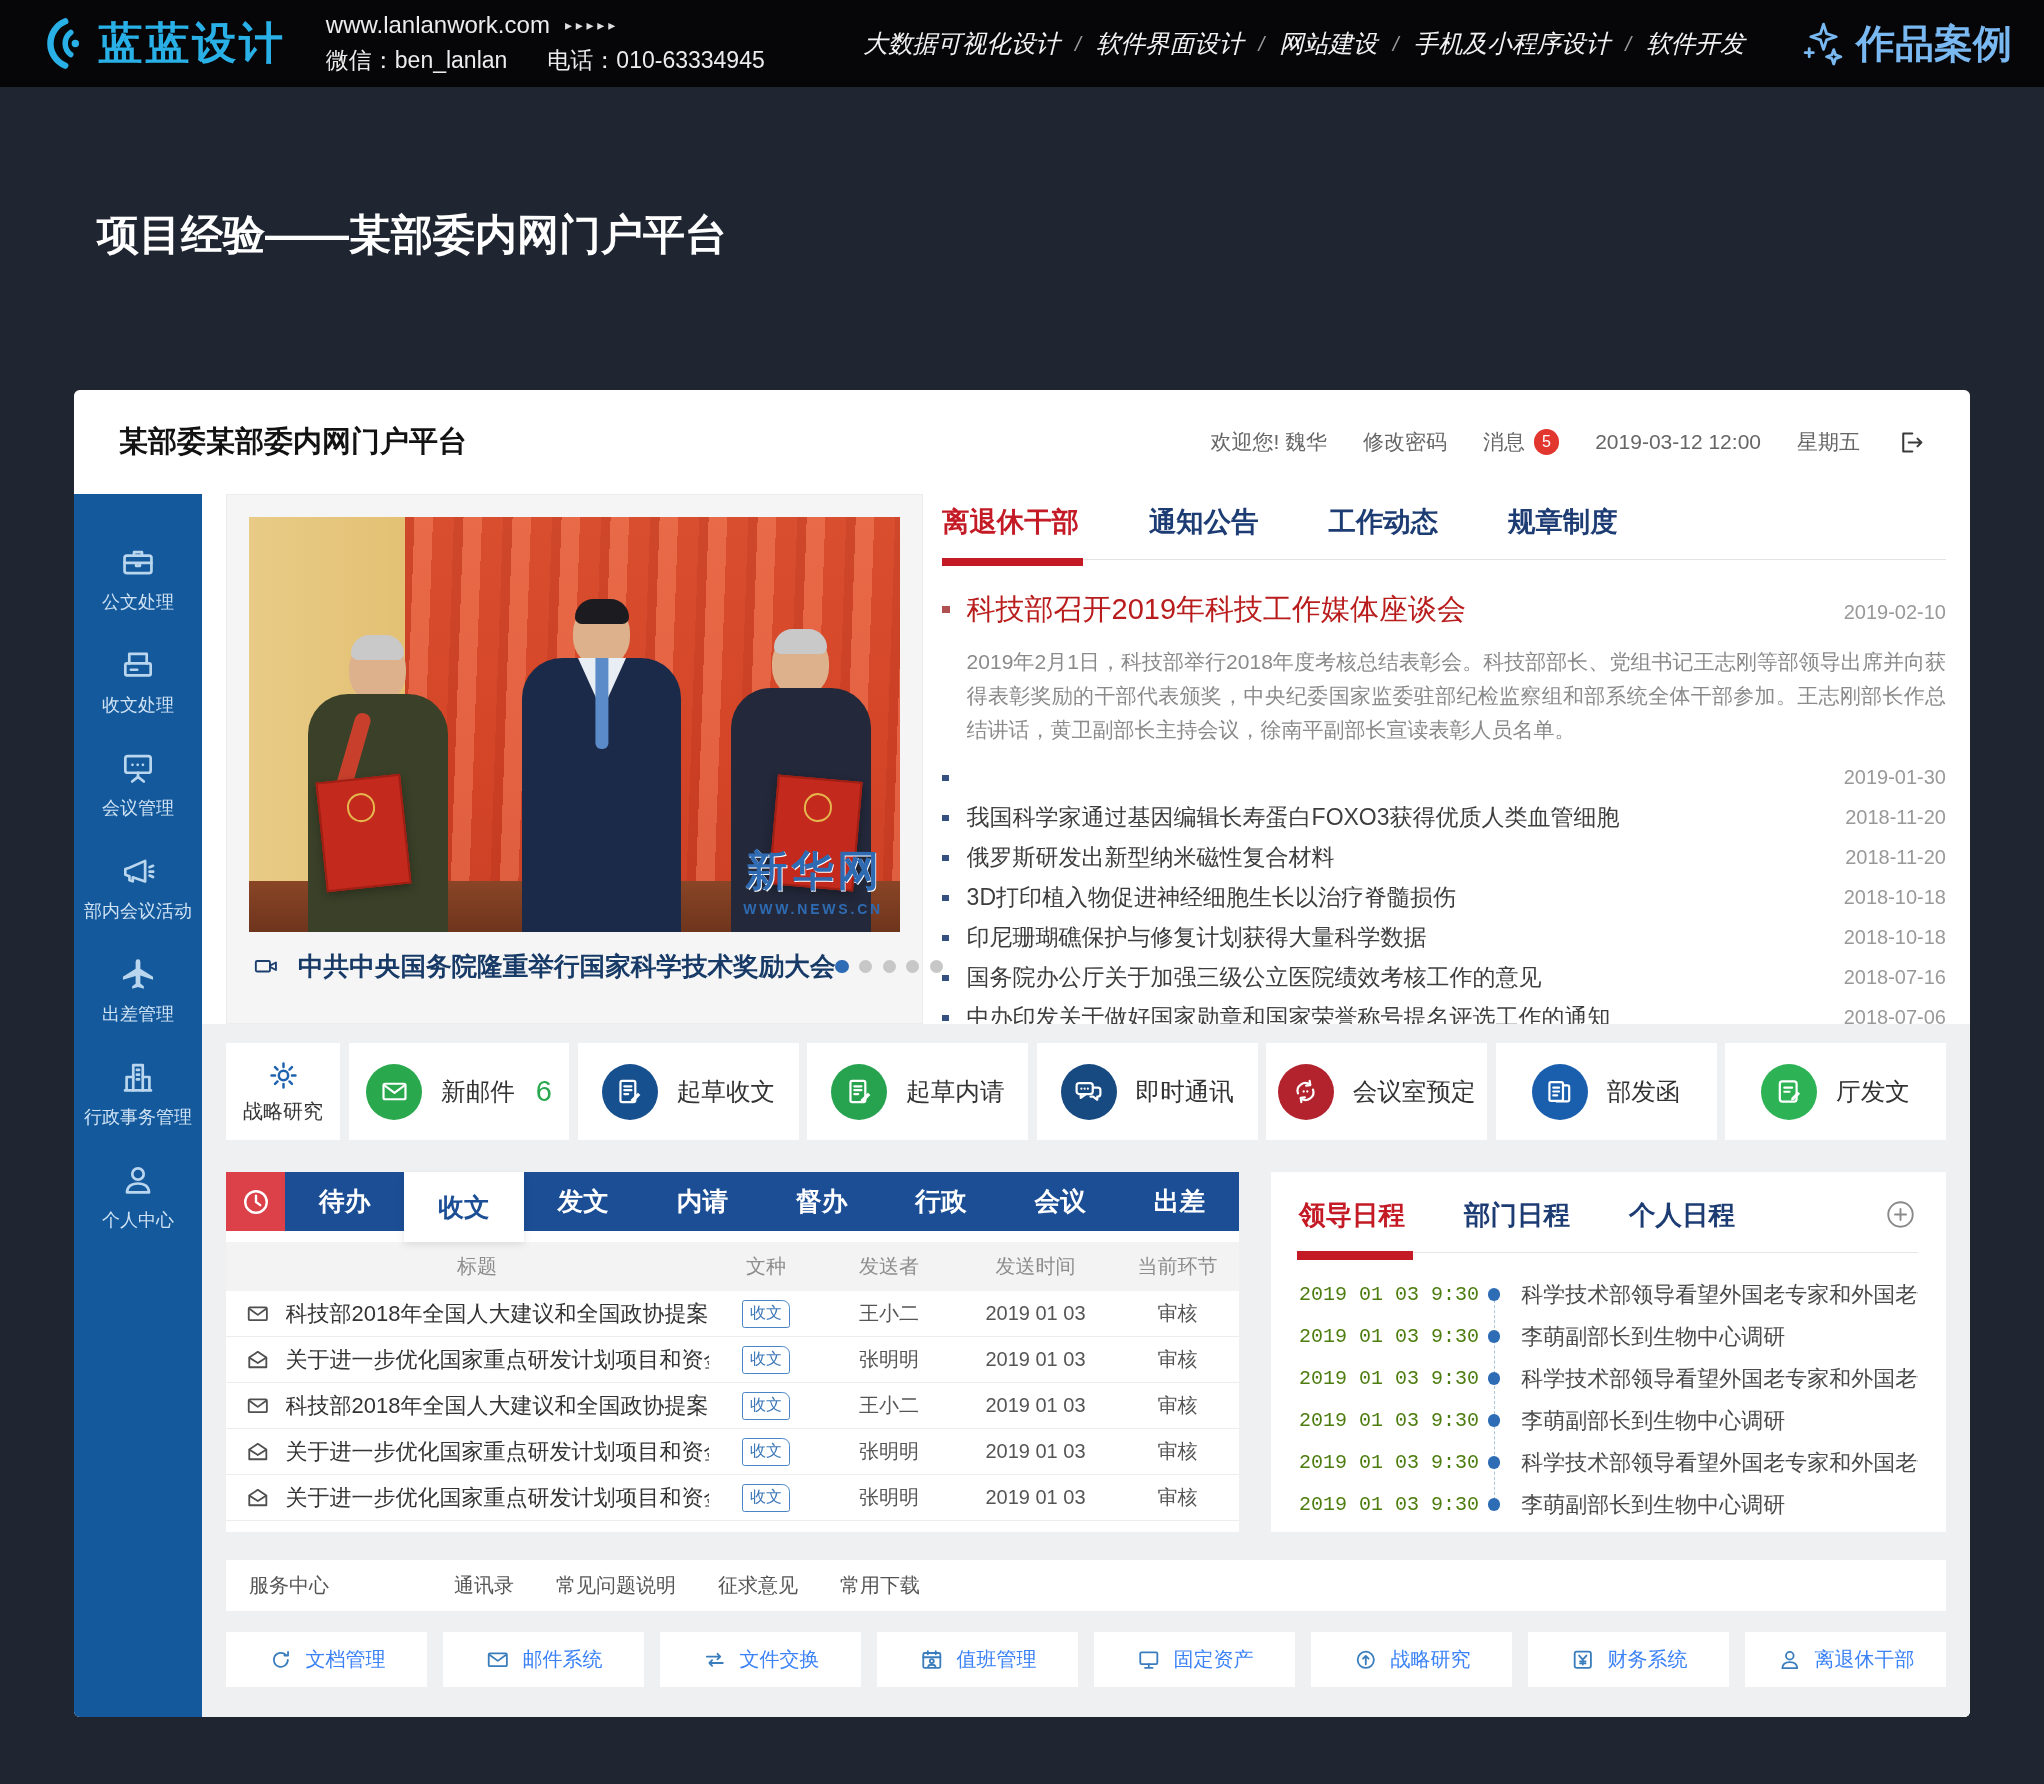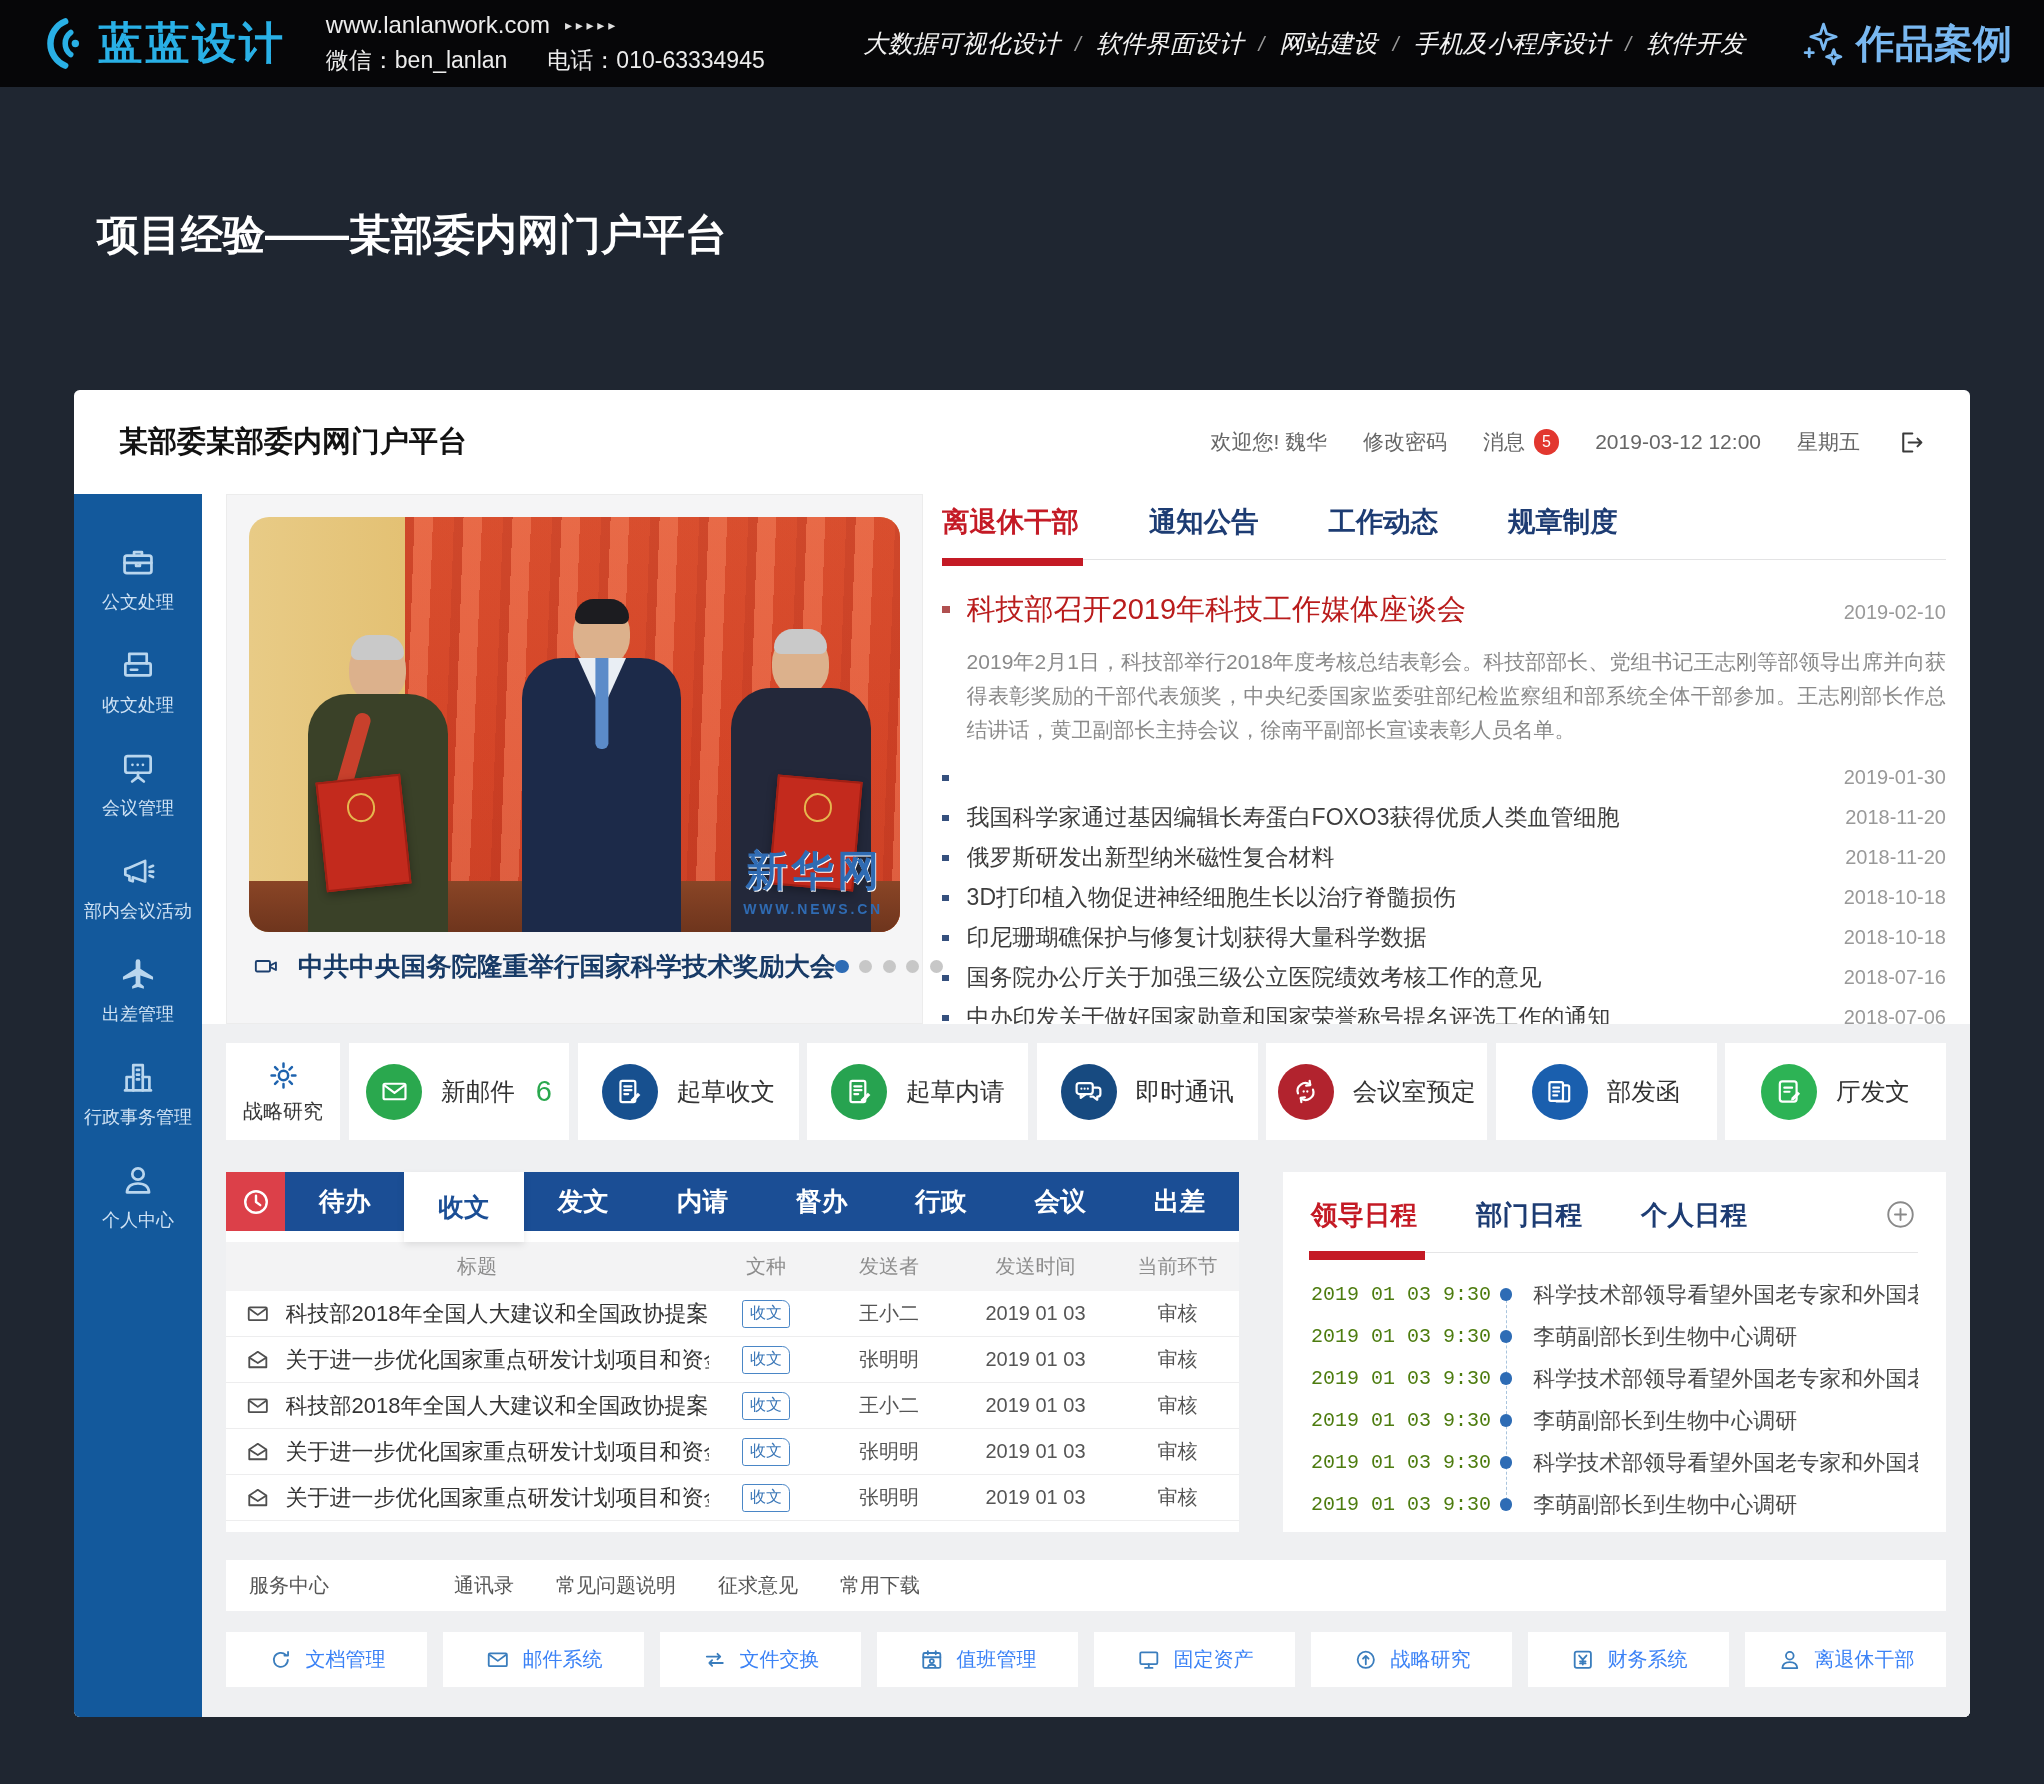--- a/index.html
+++ b/index.html
@@ -46,21 +46,21 @@
   .side-item { height:103px; display:flex; flex-direction:column; align-items:center; color:#cfe2f4; cursor:pointer; }
   .side-item .icon svg { width:38px; height:38px; color:#b9d6ee; }
   .side-label { font-size:18px; margin-top:8.5px; white-space:nowrap; }
 
   
   .main { flex:1; display:flex; flex-direction:column; background:#fff; min-width:0; }
   .row1 { display:flex; gap:19px; padding:0 24px; height:530px; flex:0 0 auto; }
 
   
   .carousel { width:697px; background:#f5f5f6; border:0.9px solid #ececec; padding:22px; flex:0 0 auto; }
-  .photo { position:relative; width:651px; height:415px; overflow:hidden; background:linear-gradient(90deg,#e8cb86 0%,#e3c072 26%,#e3c072 26%); cursor:pointer;border-radius:20px; }
+  .photo { position:relative; width:651px; height:415px; overflow:hidden; background:linear-gradient(90deg,#e8cb86 0%,#e3c072 26%,#e3c072 26%); cursor:pointer; }
   .curtain { position:absolute; top:0; right:0; bottom:0; width:76%;
     background:
       repeating-linear-gradient(92deg, rgba(120,10,0,.18) 0 9.5px, rgba(255,180,140,.22) 9.5px 28px, rgba(150,30,5,.12) 28px 49px),
       linear-gradient(180deg,#e25534 0%,#dd4a2c 60%,#d2452a 100%); }
   .dais { position:absolute; bottom:0; left:0; right:0; height:51px; background:linear-gradient(180deg,#8a4526,#6e351d); }
   .fig { position:absolute; bottom:0; }
   .fig .head { width:57px; height:62px; border-radius:46%; background:#dcb18c; margin:0 auto; position:relative; }
   .fig .hair { position:absolute; top:-4.7px; left:1.9px; right:1.9px; height:24.6px; border-radius:26.5px 26.5px 9.5px 9.5px; background:#c9c9c9; }
   .fig .hair.dark { background:#1c1c20; }
   .fig .body { width:100%; border-radius:40px 40px 0 0; margin-top:-7.6px; position:relative; }
@@ -108,21 +108,21 @@
   .qcard { background:#fff; flex:1; display:flex; align-items:center; justify-content:center; gap:19px; cursor:pointer; min-width:0; }
   .qcard.stacked { flex:0 0 114px; flex-direction:column; gap:4.7px; }
   .qcard.stacked .icon { color:#1e63ae; }
   .qcard.stacked .icon svg { width:35px; height:35px; }
   .qcard.stacked .qlabel { font-size:20px; }
   .circle { width:56px; height:56px; border-radius:50%; display:flex; align-items:center; justify-content:center; color:#fff; flex:0 0 auto; }
   .circle svg { width:31px; height:31px; }
   .qlabel { font-size:24.6px; color:#333; white-space:nowrap; }
   .qbadge { font-size:29px; color:#2aa84e; margin-left:1.9px; }
 
-  .row3 { display:flex; gap:44px; margin-top:32px; height:360px; }
+  .row3 { display:flex; gap:32px; margin-top:32px; height:360px; }
   .todo-card { width:1013px; background:#fff; display:flex; flex-direction:column; flex:0 0 auto; }
   .todo-tabbar { display:flex; height:59px; flex:0 0 auto; }
   .todo-corner { width:59px; background:#dc4049; color:#fff; display:flex; align-items:center; justify-content:center; flex:0 0 auto; }
   .todo-corner svg { width:34px; height:34px; }
   .todo-tabs { flex:1; background:#1b4e95; display:flex; }
   .todo-tab { flex:1; display:flex; align-items:center; justify-content:center; color:#fff; font-size:25.6px; font-weight:bold; cursor:pointer; }
   .todo-tab.active { background:#fff; color:#1b4e95; height:70px; z-index:2; box-shadow:0 2.8px 7.6px rgba(0,0,0,.10); }
   .todo-header { display:flex; align-items:center; height:49px; background:#f3f3f4; margin-top:11.4px; color:#8d8d8d; font-size:20px; padding-left:19px; flex:0 0 auto; }
   .c-title { flex:1; text-align:center; }
   .c-type { width:114px; text-align:center; }

